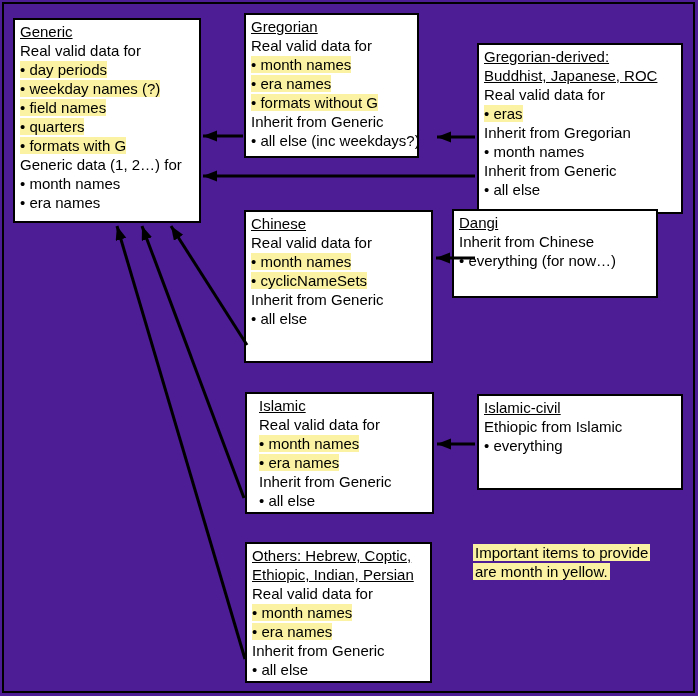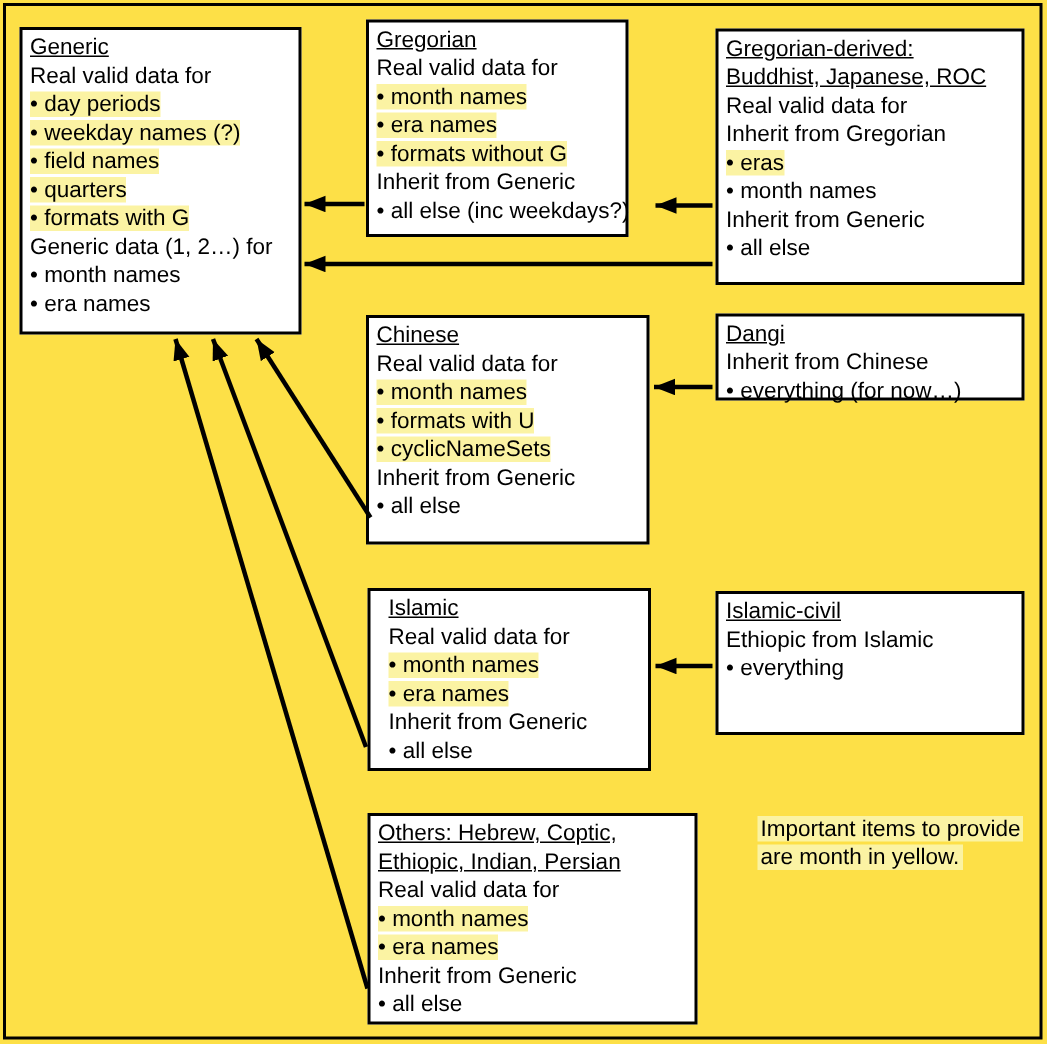--- a/index.html
+++ b/index.html
@@ -2,42 +2,42 @@
 <html style="--hl: #FBF3A3;"><head>
 <meta charset="utf-8">
 <style>
   * { margin:0; padding:0; box-sizing:border-box; }
   html,body { background:#fff; }
   body {
     width:698px; height:696px;
     font-family:"Liberation Sans","DejaVu Sans",sans-serif;
     font-size:15px; color:#000;
   }
-  .canvas { position:relative; width:698px; height:696px; background:#fde047; overflow:hidden; }
+  .canvas { position:relative; width:698px; height:696px; background:#4c1d95; overflow:hidden; }
   .frame { position:absolute; left:2px; top:2px; width:693px; height:691px; border:2px solid #000; }
   .box {
     position:absolute; background:#fff; border:2px solid #000;
     padding:2px 0 0 5px; line-height:19px; white-space:nowrap;
   }
   .line { height:19px; }
   .title span { text-decoration:underline; }
   .hl { background:var(--hl,#fbf3a3); }
-  .note { position:absolute; left:473px; top:543px; line-height:19px; white-space:nowrap;margin-left:32px; }
+  .note { position:absolute; left:473px; top:543px; line-height:19px; white-space:nowrap; }
   .note .hl { padding:0 2px; }
   svg.arrows { position:absolute; left:0; top:0; pointer-events:none; }
   .arrow { stroke:#000; stroke-width:3; }
   
   .b-generic          { left:13px;  top:18px;  width:188px; height:205px; }
   .b-gregorian        { left:244px; top:13px;  width:175px; height:145px; }
-  .b-gregorian-derived{ left:477px; top:19px;  width:206px; height:171px; }
+  .b-gregorian-derived{ left:477px; top:43px;  width:206px; height:171px; }
   .b-chinese          { left:244px; top:210px; width:189px; height:153px; }
-  .b-dangi            { left:477px; top:209px; width:206px; height:58px; }
+  .b-dangi            { left:452px; top:209px; width:206px; height:89px; }
   .b-islamic          { left:245px; top:392px; width:189px; height:122px;padding-left:12px; }
   .b-islamic-civil    { left:477px; top:394px; width:206px; height:96px; }
-  .b-others           { left:245px; top:542px; width:220px; height:141px; }
+  .b-others           { left:245px; top:542px; width:187px; height:141px; }
 </style>
 </head>
 <body>
 
 <div class="canvas">
   <div class="frame"></div>
 
   <div class="box b-generic">
     <div class="line title"><span>Generic</span></div>
     <div class="line"><span>Real valid data for</span></div>
@@ -58,32 +58,31 @@
     <div class="line"><span class="hl">• era names</span></div>
     <div class="line"><span class="hl">• formats without G</span></div>
     <div class="line"><span>Inherit from Generic</span></div>
     <div class="line"><span>• all else (inc weekdays?)</span></div>
   </div>
 
   <div class="box b-gregorian-derived">
     <div class="line title"><span>Gregorian-derived:</span></div>
     <div class="line title"><span>Buddhist, Japanese, ROC</span></div>
     <div class="line"><span>Real valid data for</span></div>
+    <div class="line"><span class="hl">• eras</span></div>
     <div class="line"><span>Inherit from Gregorian</span></div>
-    <div class="line"><span class="hl">• eras</span></div>
     <div class="line"><span>• month names</span></div>
     <div class="line"><span>Inherit from Generic</span></div>
     <div class="line"><span>• all else</span></div>
   </div>
 
   <div class="box b-chinese">
     <div class="line title"><span>Chinese</span></div>
     <div class="line"><span>Real valid data for</span></div>
     <div class="line"><span class="hl">• month names</span></div>
-    <div class="line"><span class="hl">• formats with U</span></div>
     <div class="line"><span class="hl">• cyclicNameSets</span></div>
     <div class="line"><span>Inherit from Generic</span></div>
     <div class="line"><span>• all else</span></div>
   </div>
 
   <div class="box b-dangi">
     <div class="line title"><span>Dangi</span></div>
     <div class="line"><span>Inherit from Chinese</span></div>
     <div class="line"><span>• everything (for now…)</span></div>
   </div>

